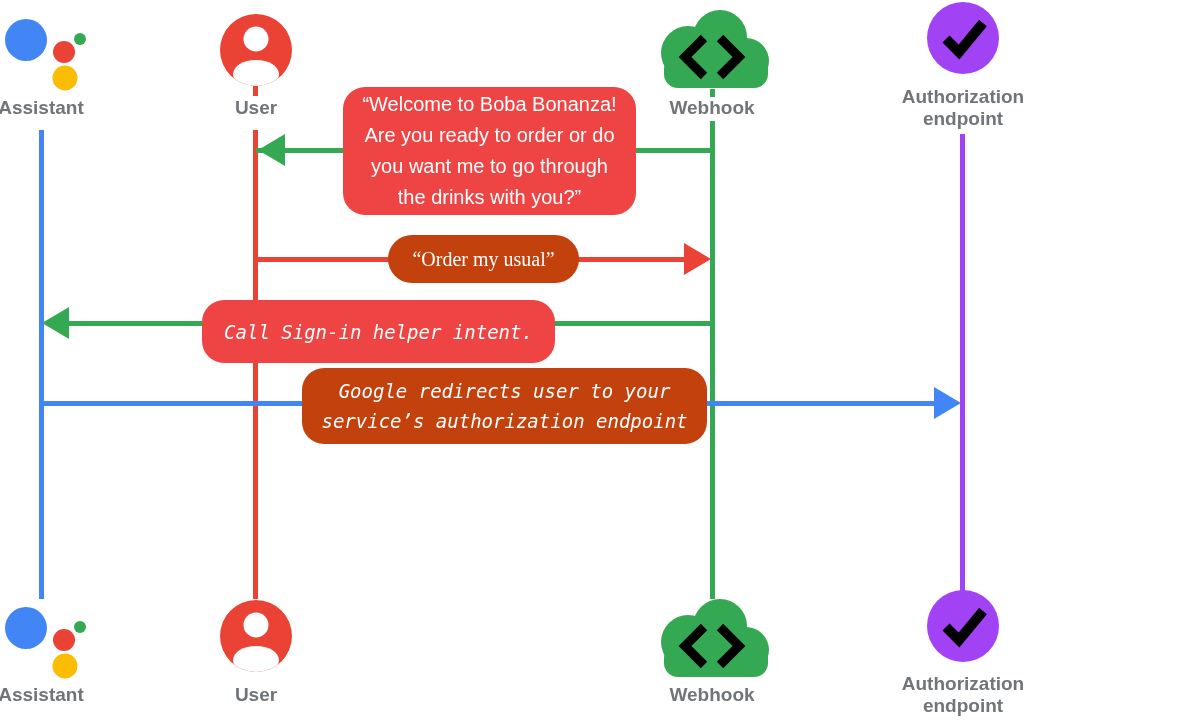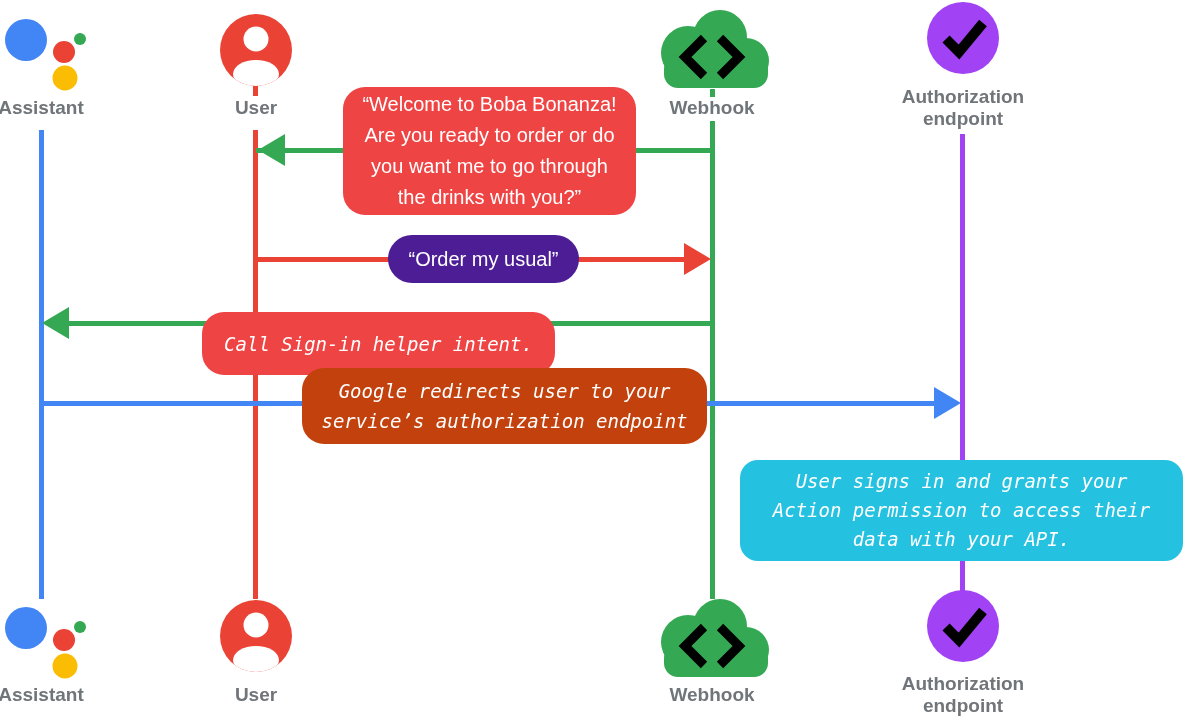--- a/index.html
+++ b/index.html
@@ -25,26 +25,26 @@
   .head-right-red{border-left:27px solid #EA4335;}
   .head-right-blue{border-left:27px solid #4285F4;}
   
   .bubble{
     position:absolute;z-index:2;color:#fff;display:flex;align-items:center;justify-content:center;
     text-align:center;white-space:pre-line;box-sizing:border-box;
   }
   .b-spoken{font-family:"Liberation Sans",sans-serif;font-size:20px;}
   .b-code{font-family:"DejaVu Sans Mono","Liberation Mono",monospace;font-style:italic;font-size:19px;}
   .bg-green{background:#ef4444;}
-  .bg-red{background:#4c1d95;}
+  .bg-red{background:#c2410c;font-family:Liberation Serif, serif;}
   .bg-blue{background:#c2410c;}
   .bg-cyan{background:#24C1E0;}
   #bubble-welcome{left:343px;top:87px;width:293px;height:128px;border-radius:22px;line-height:31px;}
   #bubble-order{left:388px;top:235px;width:191px;height:48px;border-radius:24px;}
-  #bubble-signin{left:202px;top:312px;width:353px;height:63px;border-radius:22px;}
+  #bubble-signin{left:202px;top:300px;width:353px;height:63px;border-radius:22px;}
   #bubble-redirect{left:302px;top:368px;width:405px;height:76px;border-radius:22px;line-height:30px;}
   #bubble-grant{left:740px;top:460px;width:443px;height:101px;border-radius:18px;line-height:29px;}
   
   .actor-label{
     position:absolute;z-index:2;width:200px;text-align:center;color:#70757A;
     font-weight:bold;font-size:19px;line-height:22px;white-space:pre-line;
   }
   
   .icon{position:absolute;z-index:2;}
 </style>
@@ -73,23 +73,20 @@
   <div class="head head-right-blue" style="left:934px;top:387px;"></div>
 
   <div id="bubble-welcome" class="bubble b-spoken bg-green">“Welcome to Boba Bonanza!
 Are you ready to order or do
 you want me to go through
 the drinks with you?”</div>
   <div id="bubble-order" class="bubble b-spoken bg-red">“Order my usual”</div>
   <div id="bubble-signin" class="bubble b-code bg-green">Call Sign-in helper intent.</div>
   <div id="bubble-redirect" class="bubble b-code bg-blue">Google redirects user to your
 service’s authorization endpoint</div>
-  <div id="bubble-grant" class="bubble b-code bg-cyan">User signs in and grants your
-Action permission to access their
-data with your API.</div>
 
   <svg class="icon" style="left:0;top:8px;" width="90" height="90" viewBox="0 0 90 90">
     <circle cx="26" cy="32" r="21" fill="#4285F4"></circle>
     <circle cx="64" cy="44" r="11" fill="#EA4335"></circle>
     <circle cx="80" cy="31" r="6" fill="#34A853"></circle>
     <circle cx="65" cy="70" r="12.5" fill="#FBBC04"></circle>
   </svg>
 
   <svg class="icon" style="left:218px;top:12px;" width="76" height="76" viewBox="0 0 76 76">
     <defs>

